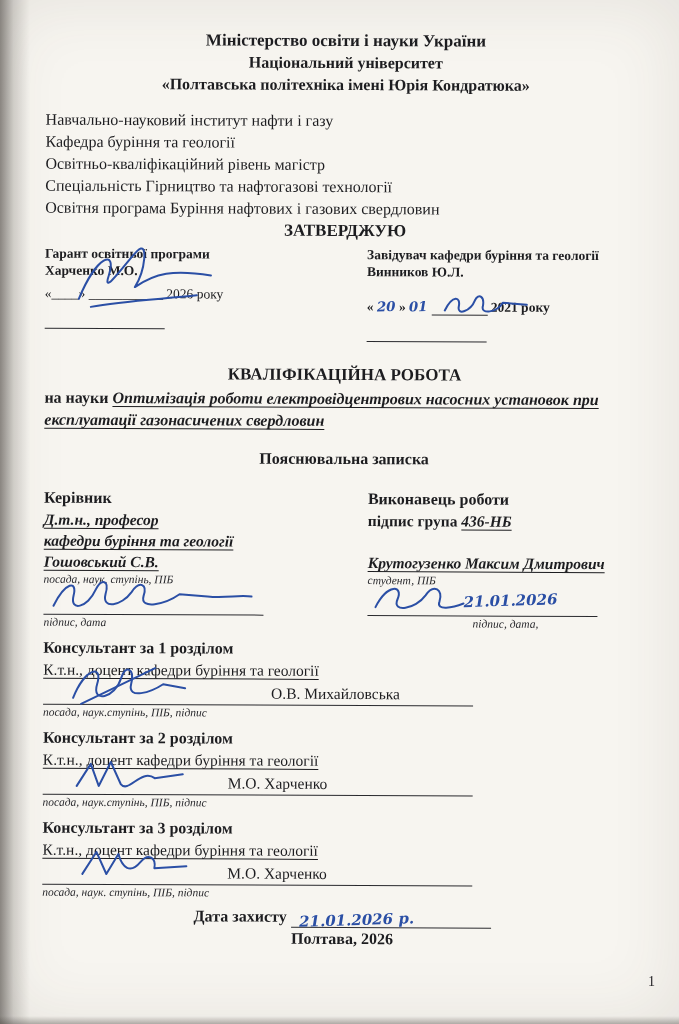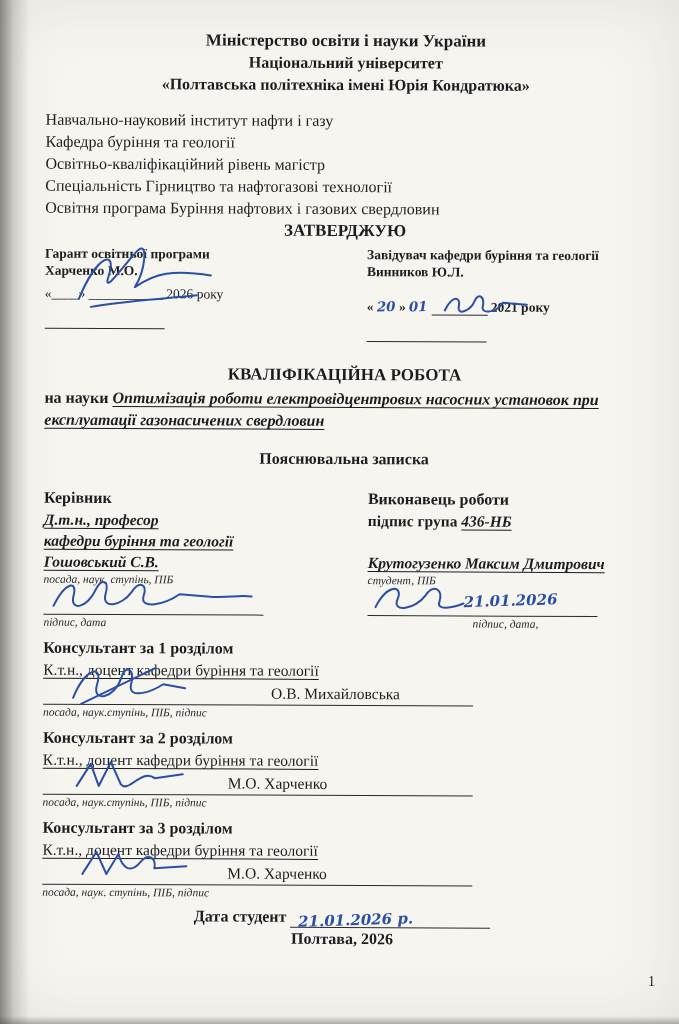--- a/index.html
+++ b/index.html
@@ -180,21 +180,21 @@
       <div class="rel lineblock" style="width:430px; height:24px;">
         <svg class="sig" style="left:34px; top:-16px;" width="120" height="44" viewBox="0 0 120 44">
           <path d="M6 30 L 20 8 L 30 30 L 42 10 C 46 24, 54 30, 64 18 C 72 8, 80 14, 78 24 L 110 22"></path>
         </svg>
         <span class="fs15" style="position:absolute; left:185px; top:2px;">М.О. Харченко</span>
       </div>
       <div class="cap">посада, наук. ступінь, ПІБ, підпис</div>
     </div>
 
     <div class="c fs16" style="margin-top:6px;">
-      <span class="b">Дата студент</span>
+      <span class="b">Дата захисту</span>
       <span class="blank" style="width:200px; text-align:left; height:18px;"><span class="hand" style="font-size:15px; margin-left:8px;">21.01.2026 р.</span></span>
     </div>
     <div class="c b fs16">Полтава, 2026</div>
 
   </div>
 
   <div class="pagenum">1</div>
 </div>
 
 </body></html>

